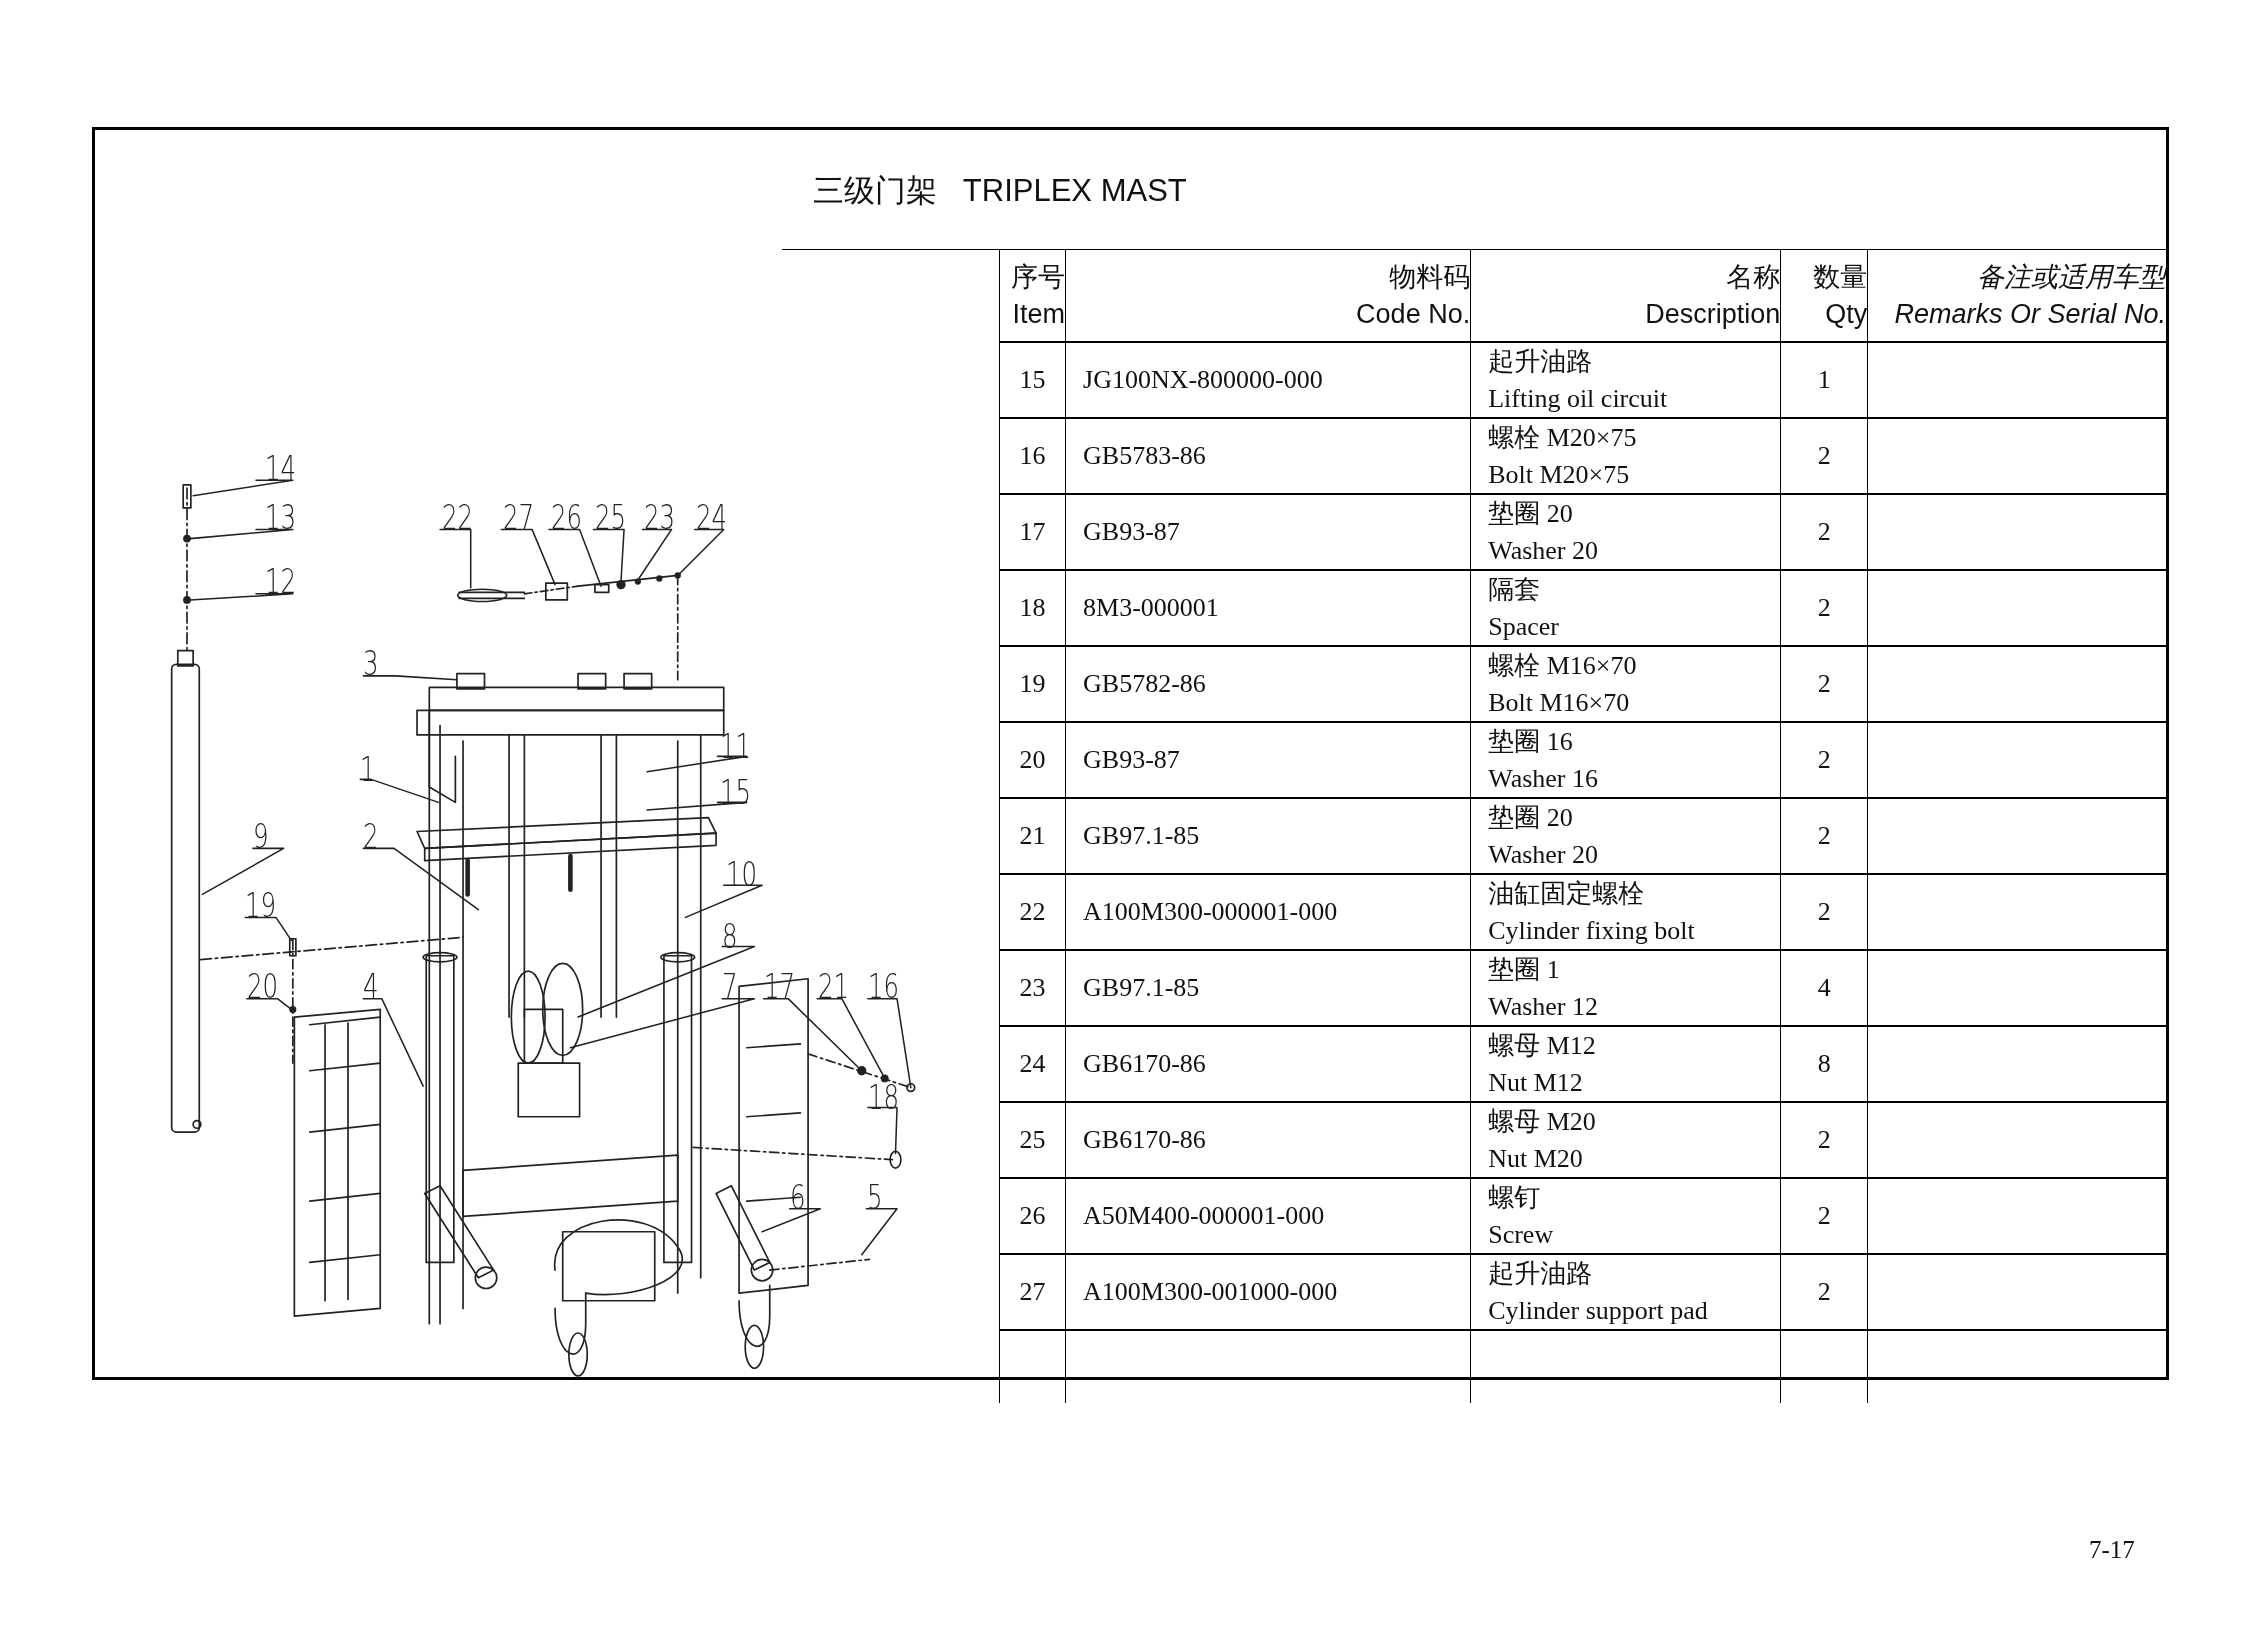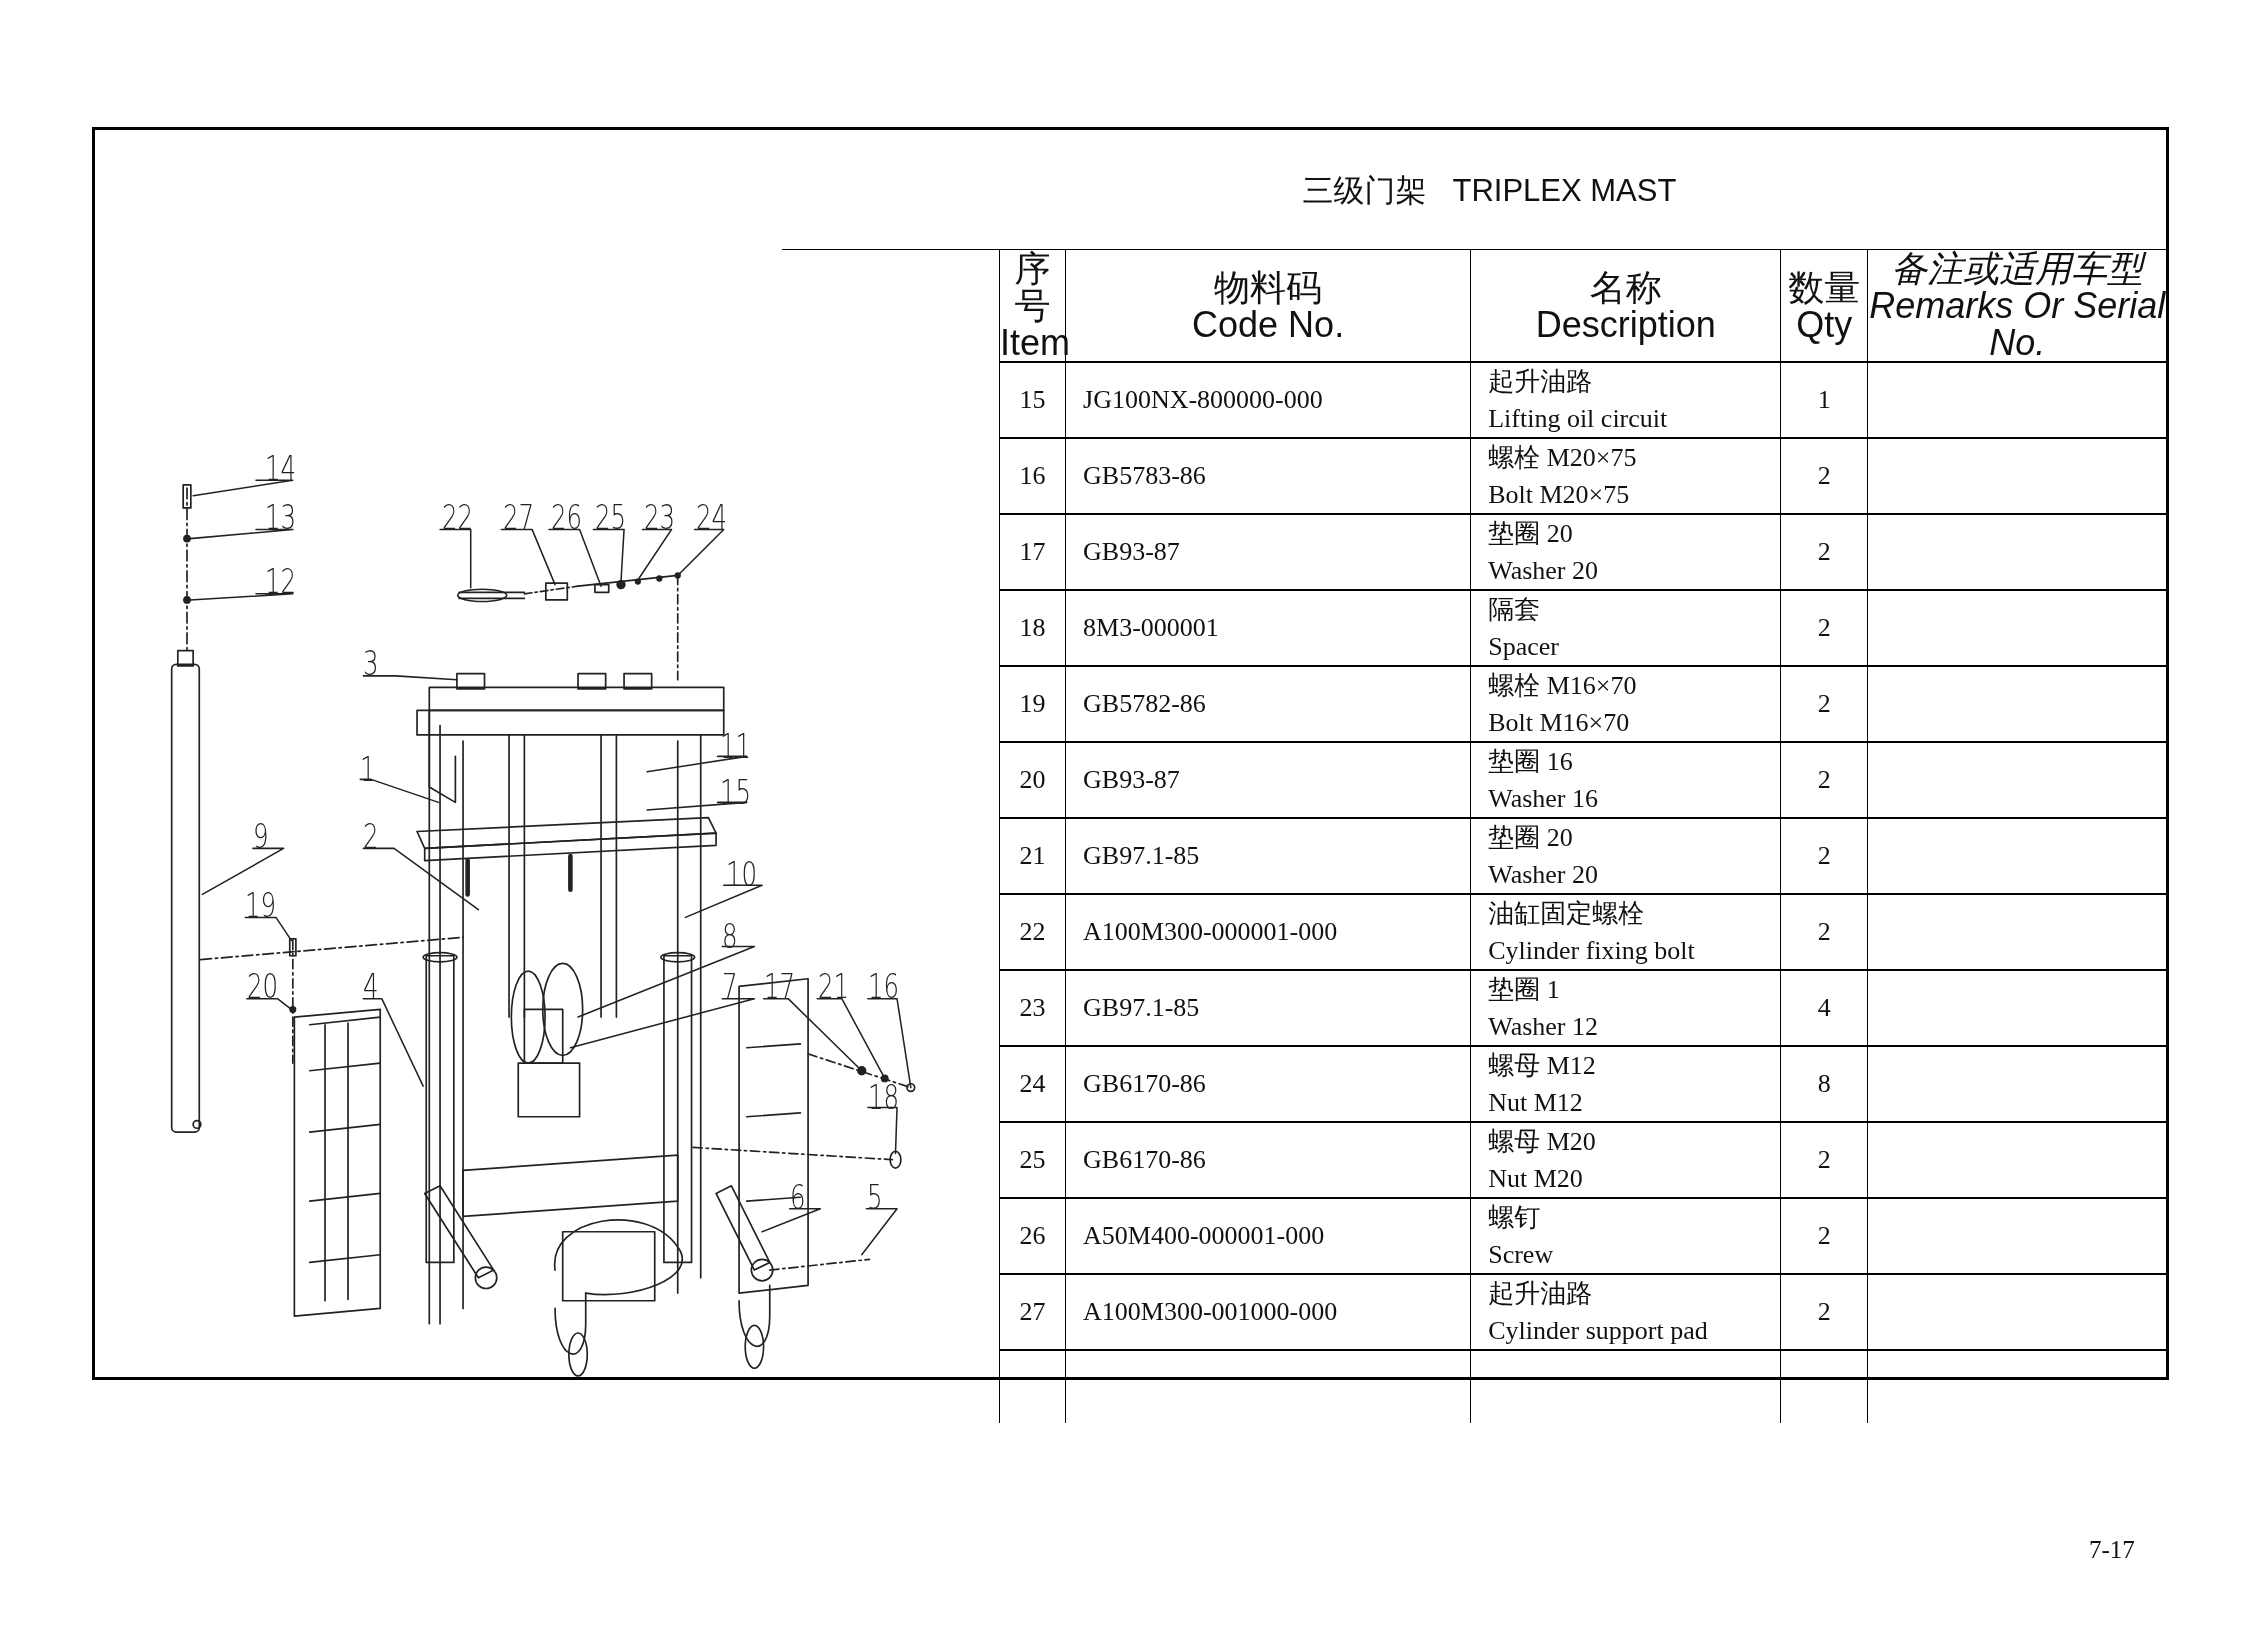--- a/index.html
+++ b/index.html
@@ -1,32 +1,32 @@
 <!DOCTYPE html>
 <html style="font-size:12.3px"><head>
 <meta charset="utf-8">
 <style>
   html, body { margin: 0; padding: 0; background: #ffffff; }
   body { width: 2261px; height: 1635px; position: relative; overflow: hidden; color: #111; }
   .frame { position: absolute; left: 92px; top: 127px; width: 2071px; height: 1247px; border: 3.8px solid #000; box-sizing: content-box; }
   .hdr-left { position: absolute; left: 0; top: 0; width: 687px; height: 120px; border-right: 1.5px solid #000; border-bottom: 1.5px solid #000; box-sizing: border-box; }
-  .hdr-right { position: absolute; left: 687px; top: 0; right: 0; height: 120px; border-bottom: 1.5px solid #000; box-sizing: border-box; display: flex; align-items: center; justify-content: center; }
+  .hdr-right { position: absolute; left: 687px; top: 0; right: 0; height: 120px; border-bottom: 1.5px solid #000; box-sizing: border-box; display: flex; align-items: center; justify-content: flex-start; }
   .fig-cn { position: absolute; left: 21.5px; top: 18.4px; font-family: "Liberation Sans", sans-serif; font-weight: bold; font-size: 31px; white-space: pre; }
   .fig-en { position: absolute; left: 21.5px; top: 66px; font-family: "Liberation Sans", sans-serif; font-weight: bold; font-size: 31px; white-space: pre; }
   .fig-cn .cn, .fig-en .cn { font-weight: normal; }
   .mast-title { font-family: "Liberation Sans", sans-serif; font-size: 31px; letter-spacing: 0; white-space: pre; margin-left: 31px; margin-top: 3.1px; }
 
   .drawing { position: absolute; left: 0; top: 120px; width: 904px; height: 1127px; }
   .drawing svg { position: absolute; left: 0; top: 0; }
   .callout { position: absolute; font-family: "DejaVu Sans", sans-serif; font-size: 34px; font-weight: 300; transform: scaleX(0.72); transform-origin: left top; line-height: 1; color: #222; }
 
   table.parts { position: absolute; left: 904px; top: 120px; width: 1167px; border-collapse: collapse; table-layout: fixed; }
   table.parts td, table.parts th { border: 1.5px solid #000; padding: 0; vertical-align: middle; }
   table.parts tr.body-row td { border-top: 2.3px solid #000; }
-  table.parts th { height: 91px; font-weight: normal; text-align: center; font-family: "Liberation Sans", sans-serif; font-size: 36px; line-height: 37px; }
+  table.parts th { height: 91px; font-weight: normal; text-align: right; font-family: "Liberation Sans", sans-serif; font-size: 27px; line-height: 37px; }
   table.parts td { height: 72px; font-family: "Liberation Serif", serif; font-size: 26px; }
   td.c-item { text-align: center; }
   td.c-code { padding-left: 17px !important; }
   td.c-desc { padding-left: 17px !important; line-height: 37px; }
   td.c-qty { text-align: center; }
   table.parts tr:first-child th { border-top: none; }
   table.parts th:last-child, table.parts td:last-child { border-right: none; font-style: italic; }
   table.parts tr:last-child td { border-bottom: none; }
   .page-num { position: absolute; left: 2089px; top: 1515px; font-family: "Liberation Serif", serif; font-size: 25px; margin-top: 21px; }
 </style>

